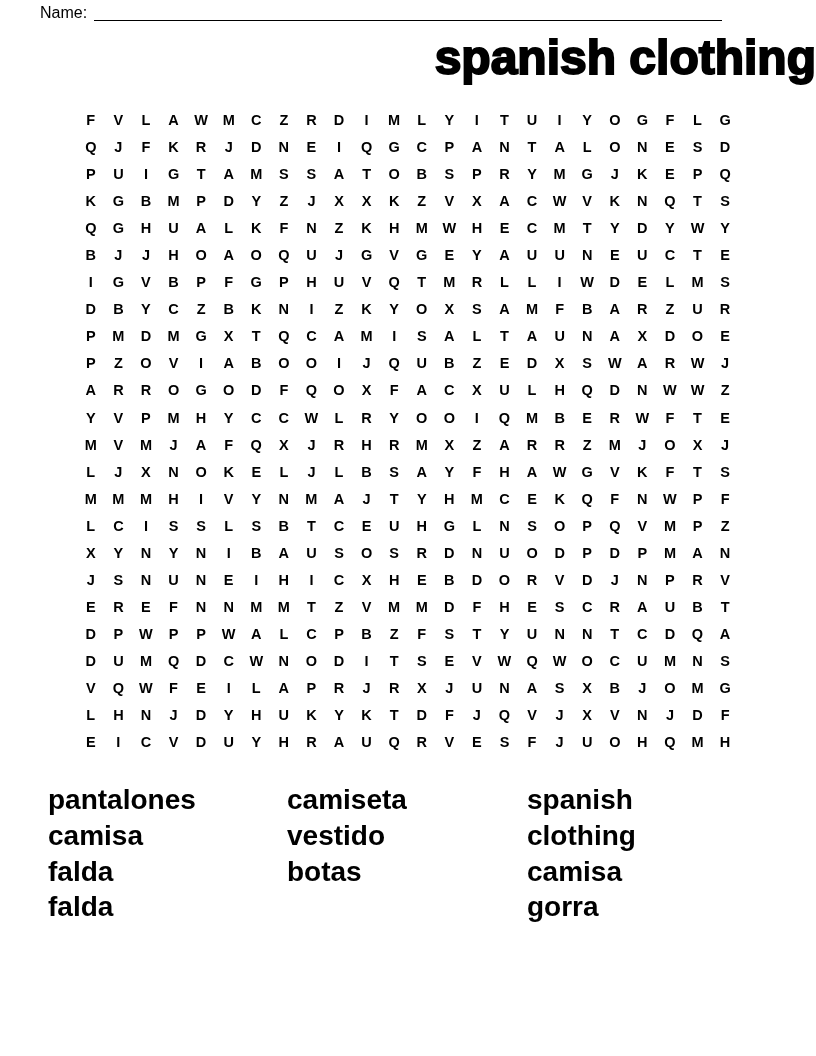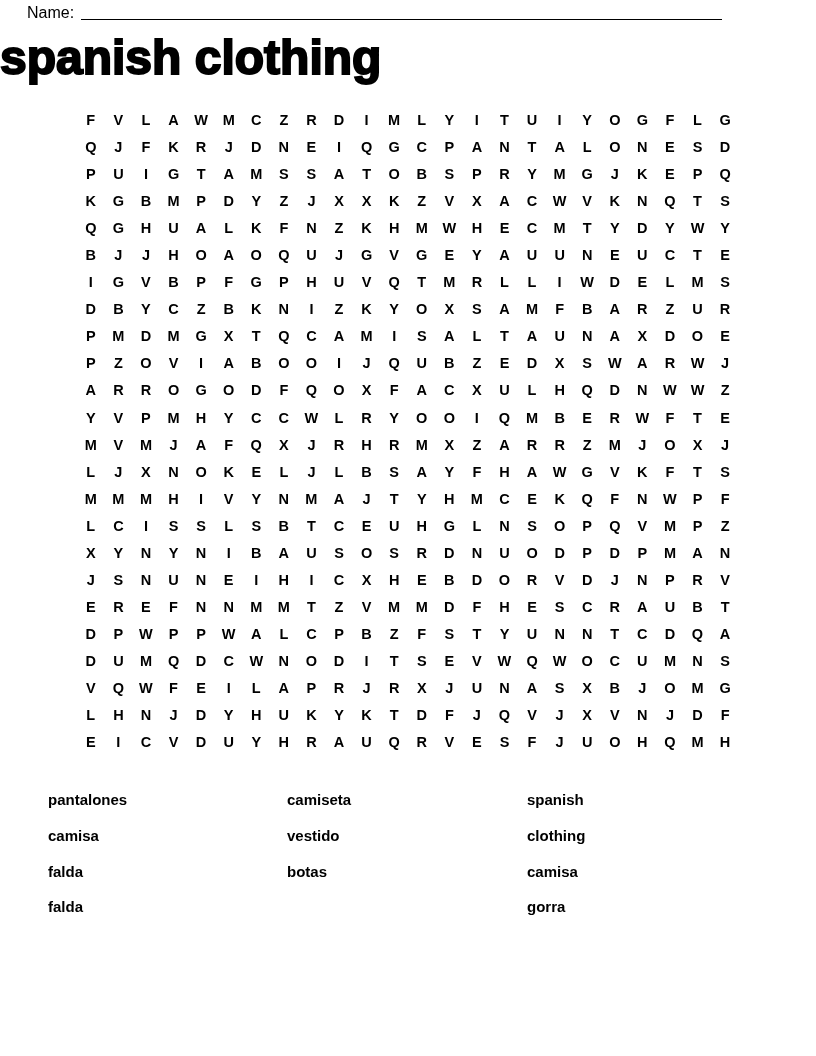--- a/index.html
+++ b/index.html
@@ -13,39 +13,39 @@
   }
   .page {
     position: relative;
     width: 816px;
     height: 1056px;
     background: #ffffff;
   }
   
   .name-row {
     display: flex;
-    align-items: center;
-    padding: 4px 94px 0 27px;
+    align-items: flex-end;
+    padding: 4px 94px 0 40px;
     height: 21px;
   }
   .name-label {
     font-size: 16px;
     line-height: 17px;
     white-space: nowrap;
   }
   .name-line {
     flex: 1;
     border-bottom: 1.6px solid #000000;
     height: 15px;
     margin-left: 7px;
   }
   
   .title {
     margin-top: 10px;
-    text-align: left;
+    text-align: right;
     font-size: 48px;
     line-height: 54px;
     font-weight: bold;
     letter-spacing: 0px;
     -webkit-text-stroke: 2px #000000;
   }
   
   .grid {
     margin: 22px auto 0 auto;
     width: 662px;
@@ -65,21 +65,21 @@
   
   .words {
     display: flex;
     margin: 26px 0 0 48px;
   }
   .word-col { }
   .word-col-1 { width: 239px; }
   .word-col-2 { width: 240px; }
   .word-col-3 { width: auto; }
   .word {
-    font-size: 15px;
+    font-size: 28px;
     font-weight: bold;
     line-height: 35.7px;
   }
 </style>
 </head>
 <body>
 
 <div class="page">
 
   <div class="name-row">

